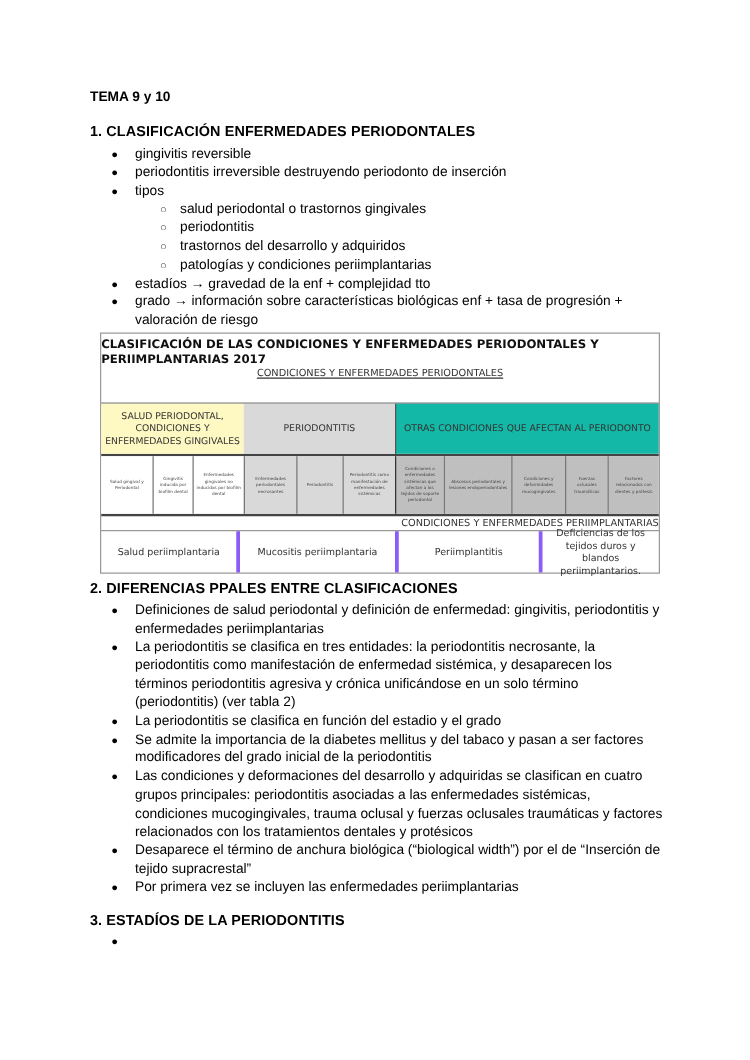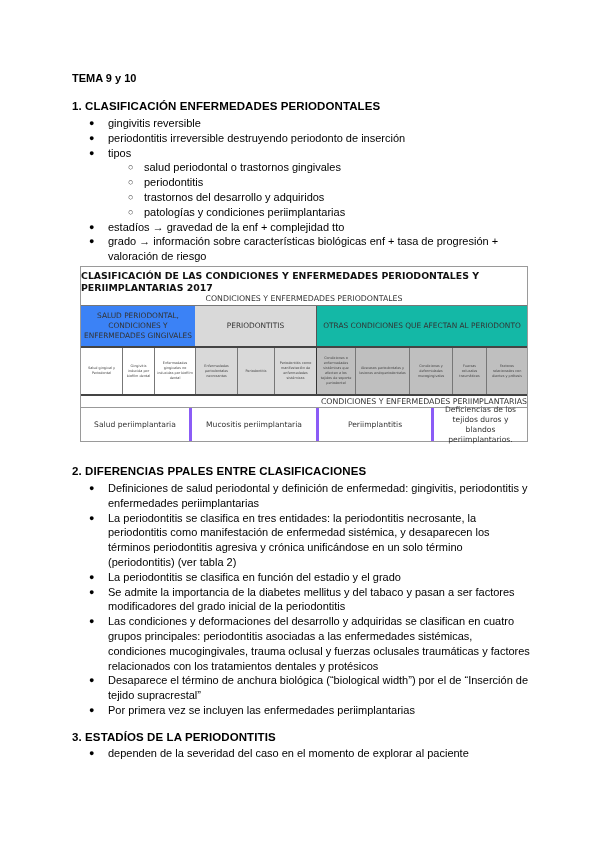--- a/index.html
+++ b/index.html
@@ -12,25 +12,25 @@
   .list { position:absolute; left:72px; width:460px; font-size:11px; line-height:14.8px; }
   .list li { position:relative; padding-left:36px; }
   .list li .bullet { position:absolute; left:17px; top:0; font-size:9px; }
   .list li.sub { padding-left:72px; }
   .list li.sub .bullet { left:56px; font-size:9px; color:#333; }
 
   
   .tbl { position:absolute; left:80px; top:266px; width:446px; border:1px solid #9a9a9a;
          font-family:"DejaVu Sans", sans-serif; color:#222; }
   .tbl .t-title { font-weight:bold; font-size:9.4px; line-height:12px; padding-top:3px; color:#111; }
-  .tbl .t-sub { text-align:center; font-size:7.8px; line-height:10px; color:#333; padding-bottom:1px; }
+  .tbl .t-sub { text-align:center; font-size:7.8px; line-height:10px; color:#333; padding-bottom:18px;text-decoration:underline; }
   .grp { display:flex; border-top:1px solid #777; }
   .grp > div { display:flex; align-items:center; justify-content:center; text-align:center;
                font-size:7.4px; line-height:10px; color:#333; }
-  .g1 { width:114px; background:#3b82f6; height:40px; }
+  .g1 { width:114px; background:#fef9c3; height:40px; }
   .g2 { width:121px; background:#d9d9d9; }
   .g3 { flex:1; background:#14b8a6; border-left:1px solid #555; }
   .cells { display:flex; border-top:2px solid #444; border-bottom:2px solid #444; height:46px; }
   .cells > div { display:flex; align-items:center; justify-content:center; text-align:center;
                  font-size:3.4px; line-height:5px; color:#444; border-left:1px solid #777; padding:0 2px; box-sizing:border-box; overflow:hidden; }
   .cells > div:first-child { border-left:none; }
   .c1 { width:41px; background:#fff; } .c2 { width:32px; background:#fff; } .c3 { width:41px; background:#fff; }
   .c4 { width:42px; background:#d9d9d9; } .c5 { width:37px; background:#d9d9d9; } .c6 { width:42px; background:#d9d9d9; }
   .c7 { width:39px; background:#bfbfbf; border-left:1px solid #333 !important; } .c8 { width:54px; background:#bfbfbf; }
   .c9 { width:43px; background:#bfbfbf; } .c10 { width:34px; background:#bfbfbf; } .c11 { flex:1; background:#bfbfbf; }
@@ -97,16 +97,16 @@
     <li><span class="bullet">●</span><span>La periodontitis se clasifica en tres entidades: la periodontitis necrosante, la periodontitis como manifestación de enfermedad sistémica, y desaparecen los términos periodontitis agresiva y crónica unificándose en un solo término (periodontitis) (ver tabla 2)</span></li>
     <li><span class="bullet">●</span><span>La periodontitis se clasifica en función del estadio y el grado</span></li>
     <li><span class="bullet">●</span><span>Se admite la importancia de la diabetes mellitus y del tabaco y pasan a ser factores modificadores del grado inicial de la periodontitis</span></li>
     <li><span class="bullet">●</span><span>Las condiciones y deformaciones del desarrollo y adquiridas se clasifican en cuatro grupos principales: periodontitis asociadas a las enfermedades sistémicas, condiciones mucogingivales, trauma oclusal y fuerzas oclusales traumáticas y factores relacionados con los tratamientos dentales y protésicos</span></li>
     <li><span class="bullet">●</span><span>Desaparece el término de anchura biológica (“biological width”) por el de “Inserción de tejido supracrestal”</span></li>
     <li><span class="bullet">●</span><span>Por primera vez se incluyen las enfermedades periimplantarias</span></li>
   </ul>
 
   <div class="h" style="top:731px">3. ESTADÍOS DE LA PERIODONTITIS</div>
   <ul class="list" style="top:746px">
-    <li><span class="bullet">●</span><span>dependen de la severidad del caso en el momento de explorar al paciente</span></li>
+    <li><span class="bullet">●</span></li>
   </ul>
 
 </div>
 
 </body></html>

